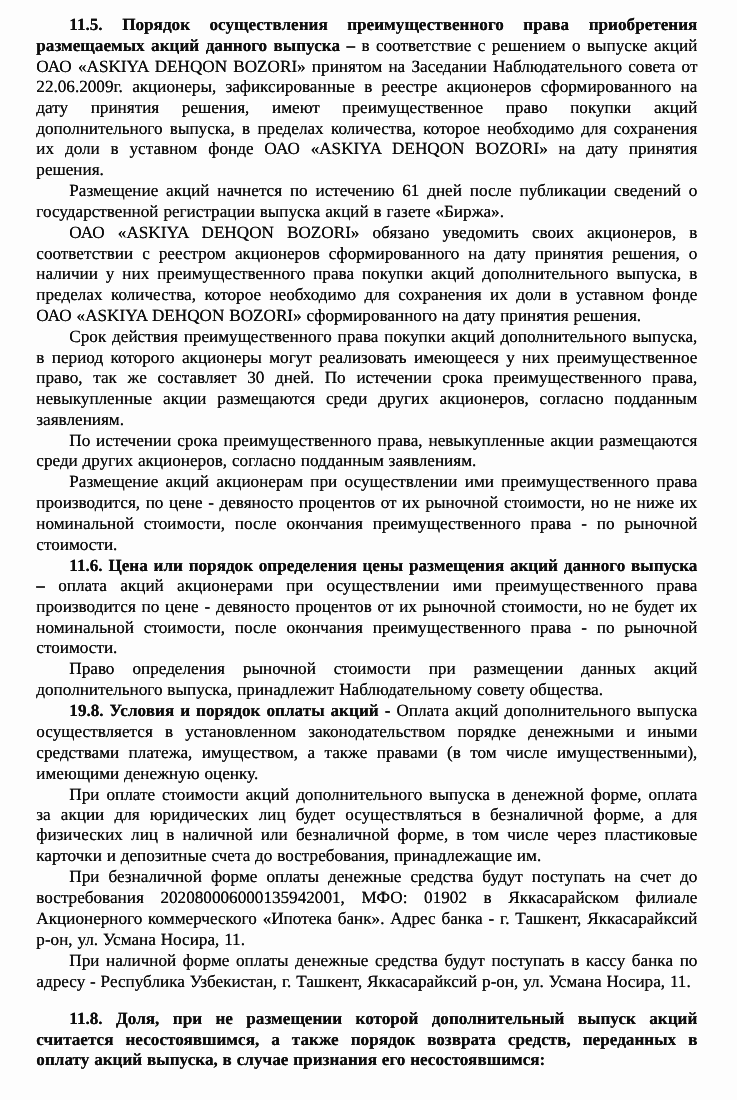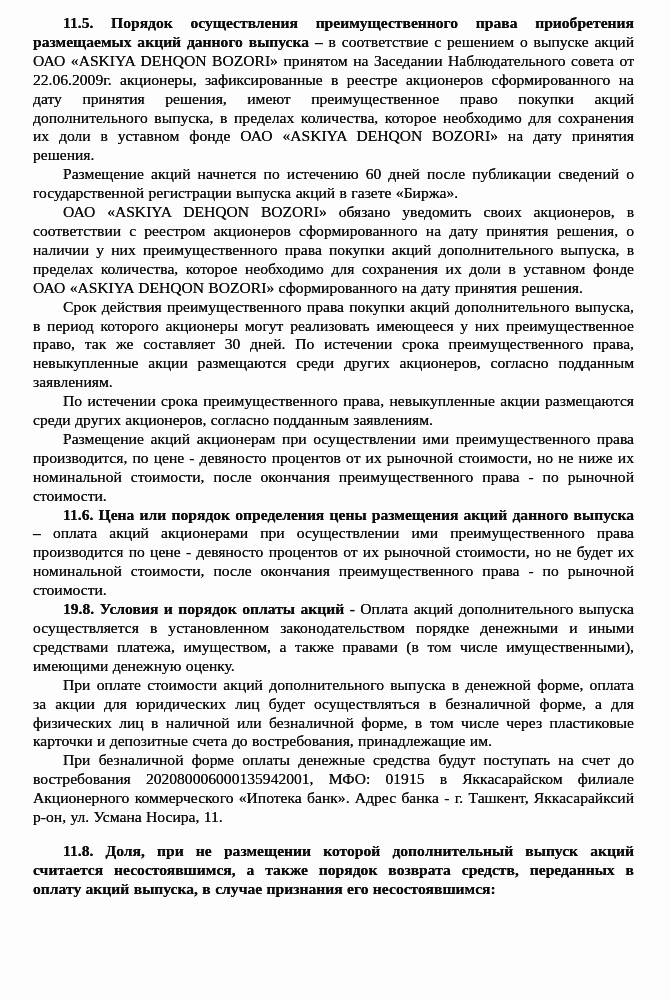--- a/index.html
+++ b/index.html
@@ -37,36 +37,38 @@
     margin-top: 15px;
   }
 </style>
 </head>
 <body>
 
 <div class="page">
 
   <p class="para"><b>11.5. Порядок осуществления преимущественного права приобретения размещаемых акций данного выпуска – </b><span>в соответствие с решением о выпуске акций ОАО «ASKIYA DEHQON BOZORI» принятом на Заседании Наблюдательного совета от 22.06.2009г. акционеры, зафиксированные в реестре акционеров сформированного на дату принятия решения, имеют преимущественное право покупки акций дополнительного выпуска, в пределах количества, которое необходимо для сохранения их доли в уставном фонде ОАО «ASKIYA DEHQON BOZORI» на дату принятия решения.</span></p>
 
-  <p class="para"><span>Размещение акций начнется по истечению 60 дней после публикации сведений о государственной регистрации выпуска акций в газете «Биржа».</span></p>
+  <p class="para"><span>Размещение акций начнется по истечению 61 дней после публикации сведений о государственной регистрации выпуска акций в газете «Биржа».</span></p>
 
   <p class="para"><span>ОАО «ASKIYA DEHQON BOZORI» обязано уведомить своих акционеров, в соответствии с реестром акционеров сформированного на дату принятия решения, о наличии у них преимущественного права покупки акций дополнительного выпуска, в пределах количества, которое необходимо для сохранения их доли в уставном фонде ОАО «ASKIYA DEHQON BOZORI» сформированного на дату принятия решения.</span></p>
 
   <p class="para"><span>Срок действия преимущественного права покупки акций дополнительного выпуска, в период которого акционеры могут реализовать имеющееся у них преимущественное право, так же составляет 30 дней. По истечении срока преимущественного права, невыкупленные акции размещаются среди других акционеров, согласно подданным заявлениям.</span></p>
 
   <p class="para"><span>По истечении срока преимущественного права, невыкупленные акции размещаются среди других акционеров, согласно подданным заявлениям.</span></p>
 
   <p class="para"><span>Размещение акций акционерам при осуществлении ими преимущественного права производится, по цене - девяносто процентов от их рыночной стоимости, но не ниже их номинальной стоимости, после окончания преимущественного права - по рыночной стоимости.</span></p>
 
   <p class="para"><b>11.6. Цена или порядок определения цены размещения акций данного выпуска – </b><span>оплата акций акционерами при осуществлении ими преимущественного права производится по цене - девяносто процентов от их рыночной стоимости, но не будет их номинальной стоимости, после окончания преимущественного права - по рыночной стоимости.</span></p>
 
+  <p class="para"><span>Право определения рыночной стоимости при размещении данных акций дополнительного выпуска, принадлежит Наблюдательному совету общества.</span></p>
 
   <p class="para"><b>19.8. Условия и порядок оплаты акций - </b><span>Оплата акций дополнительного выпуска осуществляется в установленном законодательством порядке денежными и иными средствами платежа, имуществом, а также правами (в том числе имущественными), имеющими денежную оценку.</span></p>
 
 
   <p class="para"><span>При оплате стоимости акций дополнительного выпуска в денежной форме, оплата за акции для юридических лиц будет осуществляться в безналичной форме, а для физических лиц в наличной или безналичной форме, в том числе через пластиковые карточки и депозитные счета до востребования, принадлежащие им.</span></p>
 
-  <p class="para"><span>При безналичной форме оплаты денежные средства будут поступать на счет до востребования 202080006000135942001, МФО: 01915 в Яккасарайском филиале Акционерного коммерческого «Ипотека банк». Адрес банка - г. Ташкент, Яккасарайксий р-он, ул. Усмана Носира, 11.</span></p>
+  <p class="para"><span>При безналичной форме оплаты денежные средства будут поступать на счет до востребования 202080006000135942001, МФО: 01902 в Яккасарайском филиале Акционерного коммерческого «Ипотека банк». Адрес банка - г. Ташкент, Яккасарайксий р-он, ул. Усмана Носира, 11.</span></p>
 
+  <p class="para"><span>При наличной форме оплаты денежные средства будут поступать в кассу банка по адресу - Республика Узбекистан, г. Ташкент, Яккасарайксий р-он, ул. Усмана Носира, 11.</span></p>
 
   <p class="para spaced"><b>11.8. Доля, при не размещении которой дополнительный выпуск акций считается несостоявшимся, а также порядок возврата средств, переданных в оплату акций выпуска, в случае признания его несостоявшимся: </b></p>
 
 </div>
 
 </body></html>

